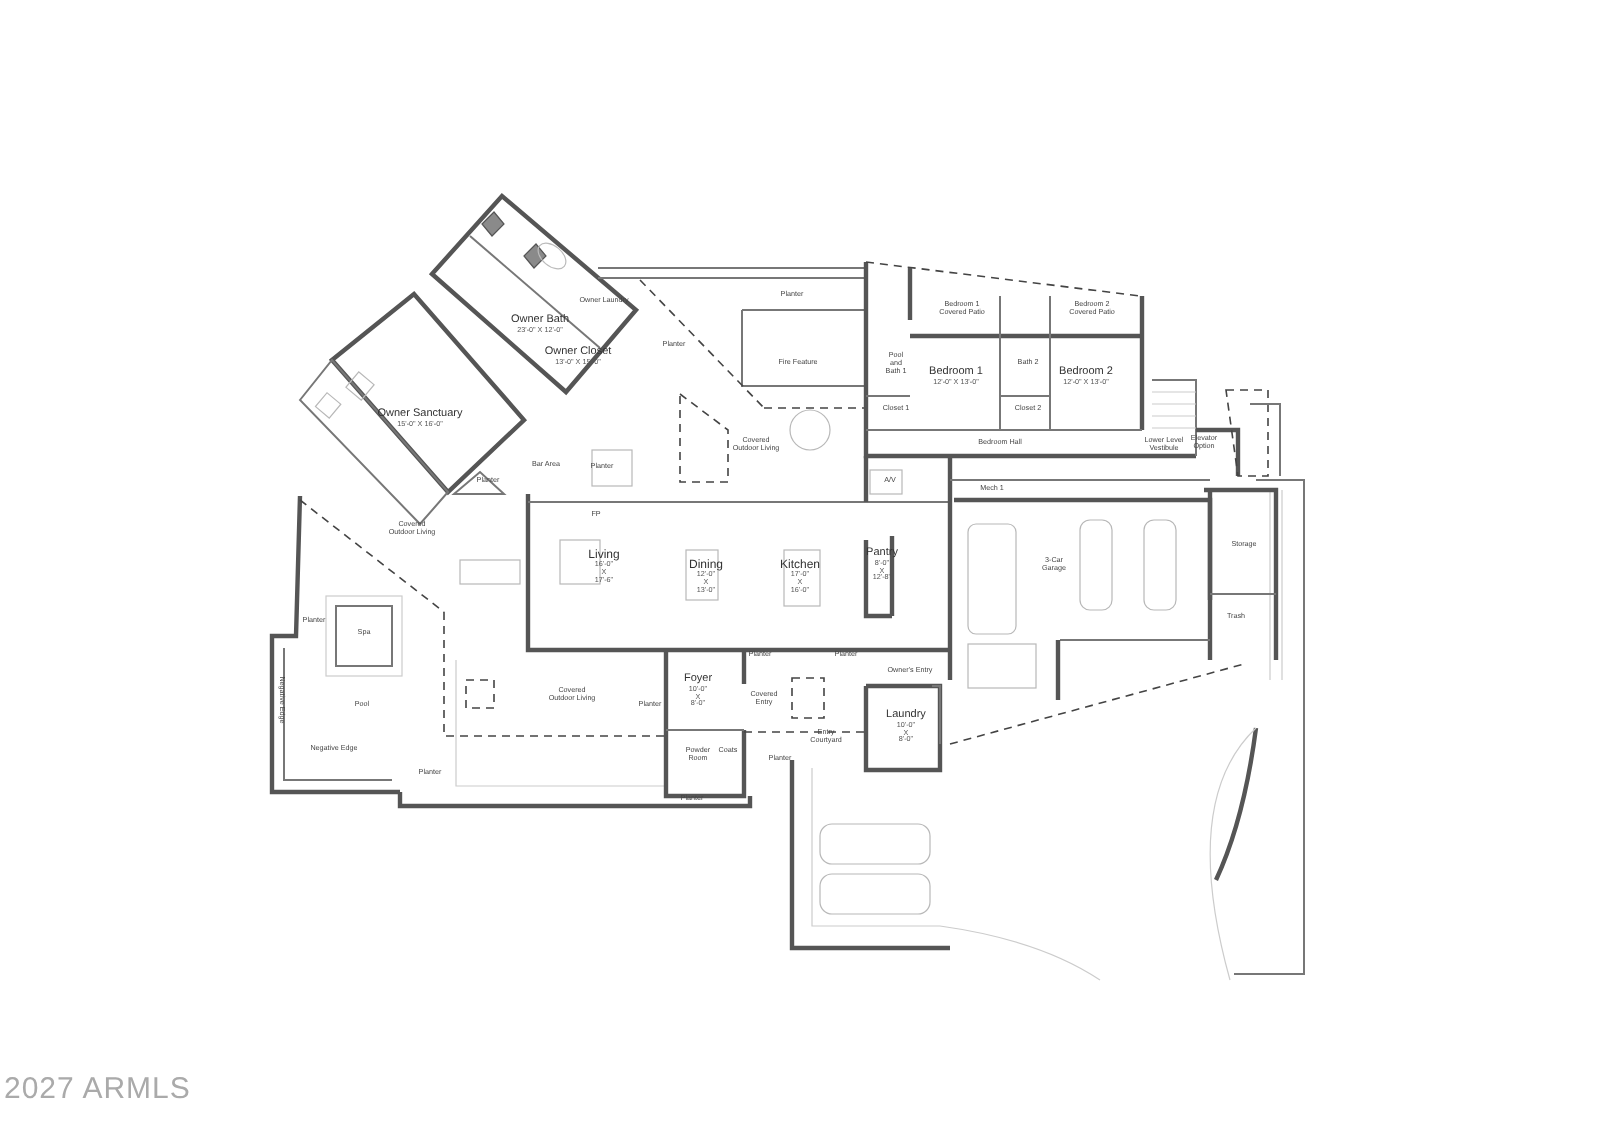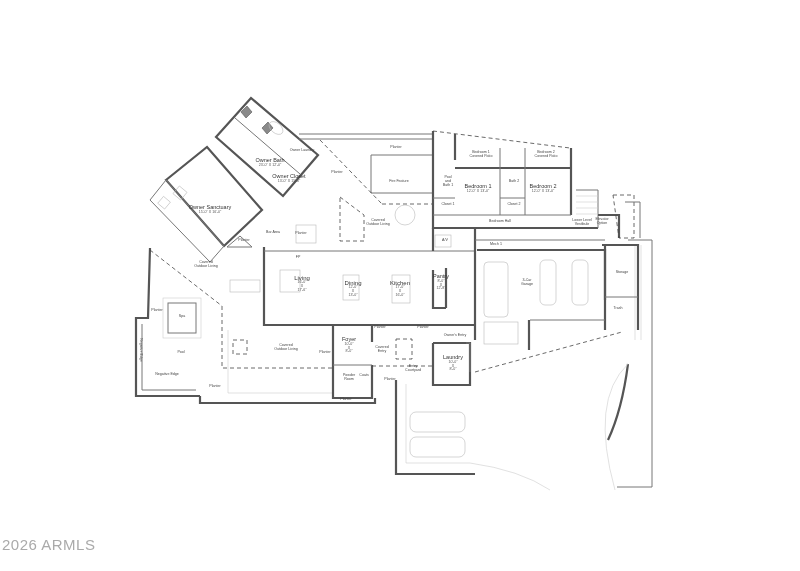--- a/index.html
+++ b/index.html
@@ -308,13 +308,13 @@
 <div class="lbl tiny" style="left:423px;top:328px">
     <span class="name">Planter</span>
   </div>
 <div class="lbl tiny" style="left:390px;top:380px">
     <span class="name">Planter</span>
   </div>
 <div class="lbl tiny" style="left:346px;top:400px">
     <span class="name">Planter</span>
   </div>
 
-<div class="watermark">2026 ARMLS</div>
+<div class="watermark">2027 ARMLS</div>
 
 </body></html>

